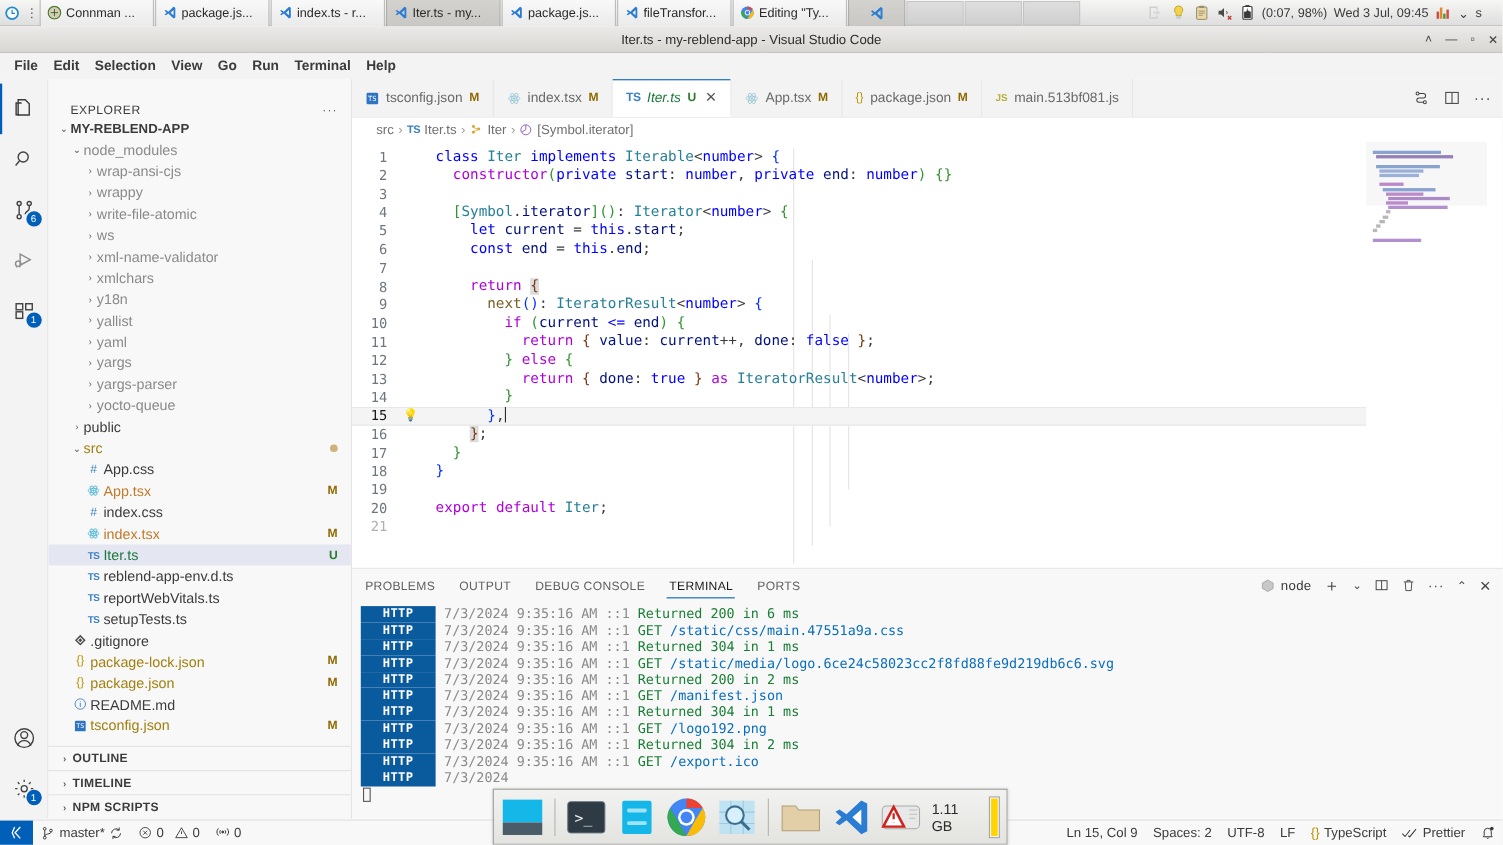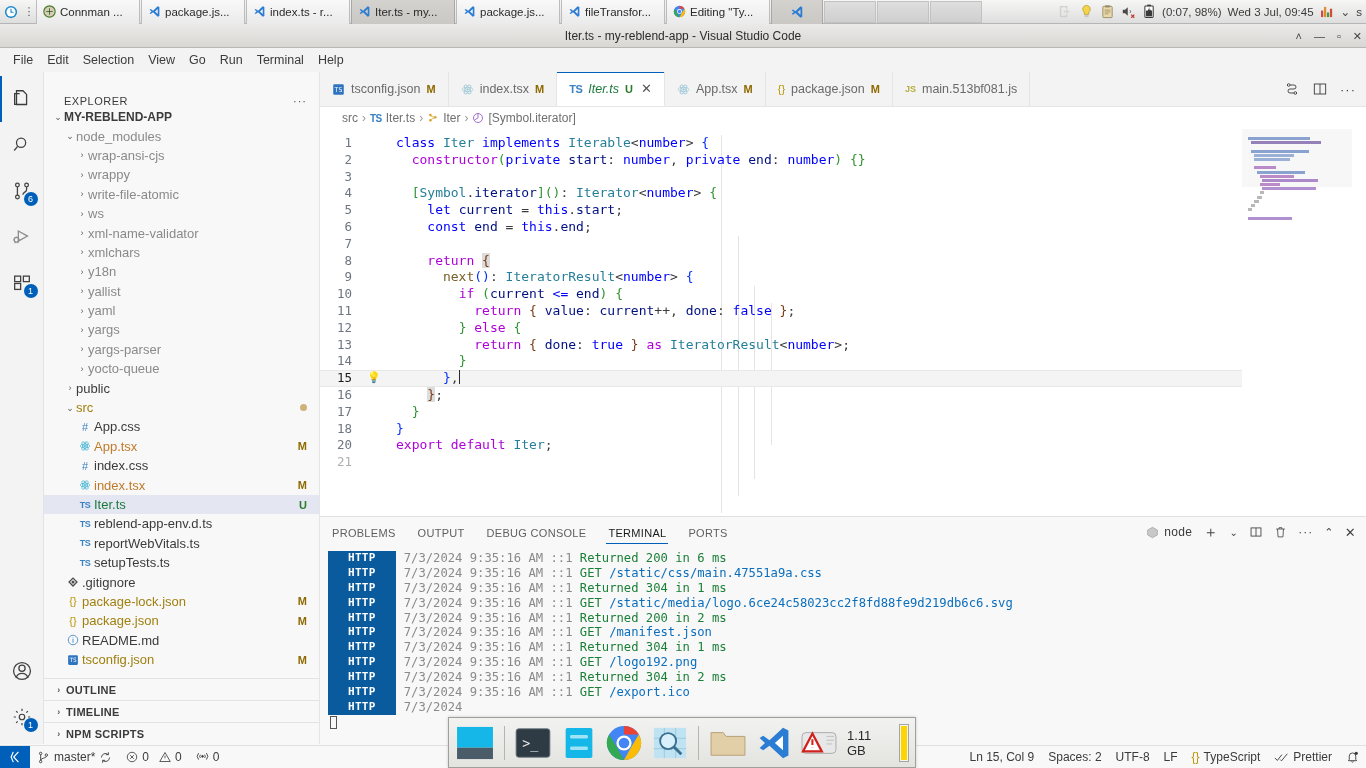--- a/index.html
+++ b/index.html
@@ -28,37 +28,37 @@
     padding: 16px 6px; margin-right: 1px;
     background: linear-gradient(#fbfbfb,#e8e8e8);
     border: 1px solid #bcbcbc; border-radius: 2px;
     font-size: 11.5px; color: #2a2a2a; overflow: hidden; white-space: nowrap;
   }
   .tb-task.active { background: linear-gradient(#d6d4d1,#c8c6c3); border-color:#a9a7a4; }
   .tb-task .lbl { overflow:hidden; text-overflow: ellipsis; }
   .tb-empty { width: 52px; height: 22px; margin-right:1px;
     background: linear-gradient(#dedede,#cfcfcf); border:1px solid #c2c2c2; }
   .tb-task.small { min-width: 52px; max-width:52px; justify-content:center;}
-  .os-tray { margin-left: auto; display: flex; align-items: center; gap: 6px; padding-right: 4px; font-size: 11.5px;}
+  .os-tray { margin-left: auto; display: flex; align-items: center; gap: 6px; padding-right: 19px; font-size: 11.5px;}
   .os-tray .trayicon { display:flex; align-items:center;}
 
   
   .vsc { position: absolute; top: 24px; left: 0; width: 1366px; height: 744px; background: #f8f8f8; }
   .titlebar {
     height: 24px; background: linear-gradient(#eceae8,#d9d7d4);
     border-bottom: 1px solid #b9b7b4;
     display: flex; align-items: center; justify-content: center;
     font-size: 12px; color: #2c2c2c; position: relative;
   }
   .win-controls { position: absolute; right: 4px; top:0; height:24px; display:flex; align-items:center; gap:12px; color:#444; font-size:11px;}
   .win-controls span { cursor: default; }
 
   .menubar {
     height: 24px; display: flex; align-items: center; padding-left: 6px;
-    background: #f3f3f3; font-size: 12.5px; color: #3b3b3b;
+    background: #f3f3f3; font-size: 12.5px; color: #3b3b3b; font-weight: bold;
   }
   .menubar .mi { padding: 2px 7px; }
 
   .body-row { display: flex; height: 672px; }
 
   
   .activitybar {
     width: 44px; background: #f3f3f3; border-right: 1px solid #e3e3e3;
     display: flex; flex-direction: column; align-items: center; padding-top: 4px;
   }
@@ -726,20 +726,21 @@
             <div class="cline"><span class="lnum">9</span><span class="bulb"></span><span class="ctext">      <span class="fn">next</span><span class="brk1">()</span>: <span class="ty">IteratorResult</span><span class="pn">&lt;</span><span class="k">number</span><span class="pn">&gt;</span> <span class="brk1">{</span></span></div>
             <div class="cline"><span class="lnum">10</span><span class="bulb"></span><span class="ctext">        <span class="kp">if</span> <span class="brk2">(</span><span class="vr">current</span> <span class="k">&lt;=</span> <span class="vr">end</span><span class="brk2">)</span> <span class="brk2">{</span></span></div>
             <div class="cline"><span class="lnum">11</span><span class="bulb"></span><span class="ctext">          <span class="kp">return</span> <span class="brk3">{</span> <span class="vr">value</span>: <span class="vr">current</span>++, <span class="vr">done</span>: <span class="k">false</span> <span class="brk3">}</span>;</span></div>
             <div class="cline"><span class="lnum">12</span><span class="bulb"></span><span class="ctext">        <span class="brk2">}</span> <span class="kp">else</span> <span class="brk2">{</span></span></div>
             <div class="cline"><span class="lnum">13</span><span class="bulb"></span><span class="ctext">          <span class="kp">return</span> <span class="brk3">{</span> <span class="vr">done</span>: <span class="k">true</span> <span class="brk3">}</span> <span class="kp">as</span> <span class="ty">IteratorResult</span><span class="pn">&lt;</span><span class="k">number</span><span class="pn">&gt;</span>;</span></div>
             <div class="cline"><span class="lnum">14</span><span class="bulb"></span><span class="ctext">        <span class="brk2">}</span></span></div>
             <div class="cline hl"><span class="lnum">15</span><span class="bulb">💡</span><span class="ctext">      <span class="brk1">}</span>,<span class="cursor"></span></span></div>
             <div class="cline"><span class="lnum">16</span><span class="bulb"></span><span class="ctext">    <span class="brk3" style="background:#dcdcdc;">}</span>;</span></div>
             <div class="cline"><span class="lnum">17</span><span class="bulb"></span><span class="ctext">  <span class="brk2">}</span></span></div>
             <div class="cline"><span class="lnum">18</span><span class="bulb"></span><span class="ctext"><span class="brk1">}</span></span></div>
+            <div class="cline"><span class="lnum">19</span><span class="bulb"></span><span class="ctext"> </span></div>
             <div class="cline"><span class="lnum">20</span><span class="bulb"></span><span class="ctext"><span class="kp">export</span> <span class="kp">default</span> <span class="ty">Iter</span>;</span></div>
             <div class="cline"><span class="lnum" style="color:#b0b0b0">21</span><span class="bulb"></span><span class="ctext"> </span></div>
           </div>
 
           <div class="minimap">
             <div style="padding:8px 6px 0 6px;">
               <div class="mm-line" style="width:62px;background:#8fa8d6;"></div>
               <div class="mm-line" style="width:70px;background:#9a86c0;margin-left:3px;"></div>
               <div class="mm-line" style="width:0;"></div>
               <div class="mm-line" style="width:58px;background:#8fa8d6;margin-left:3px;"></div>

